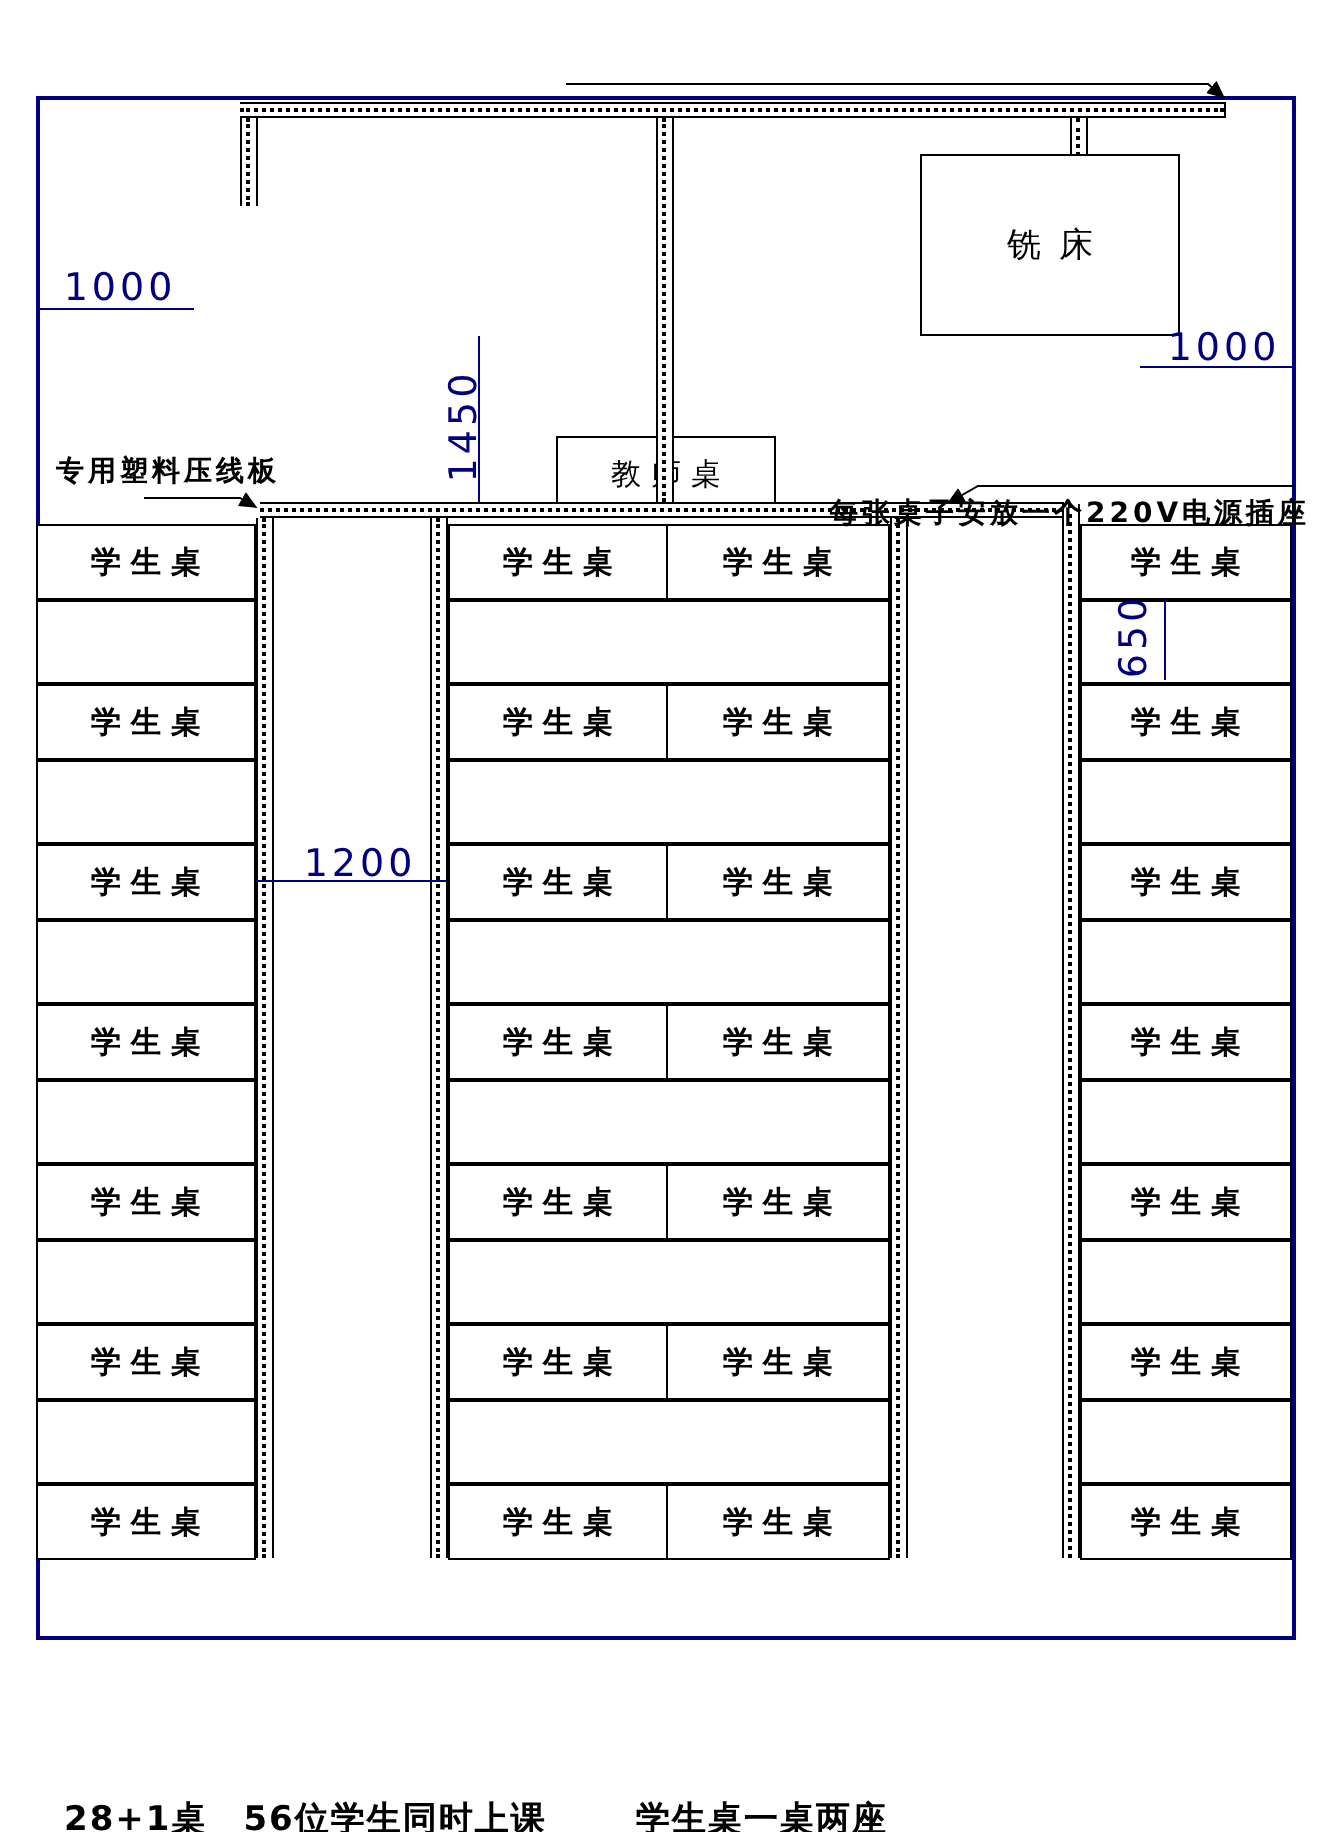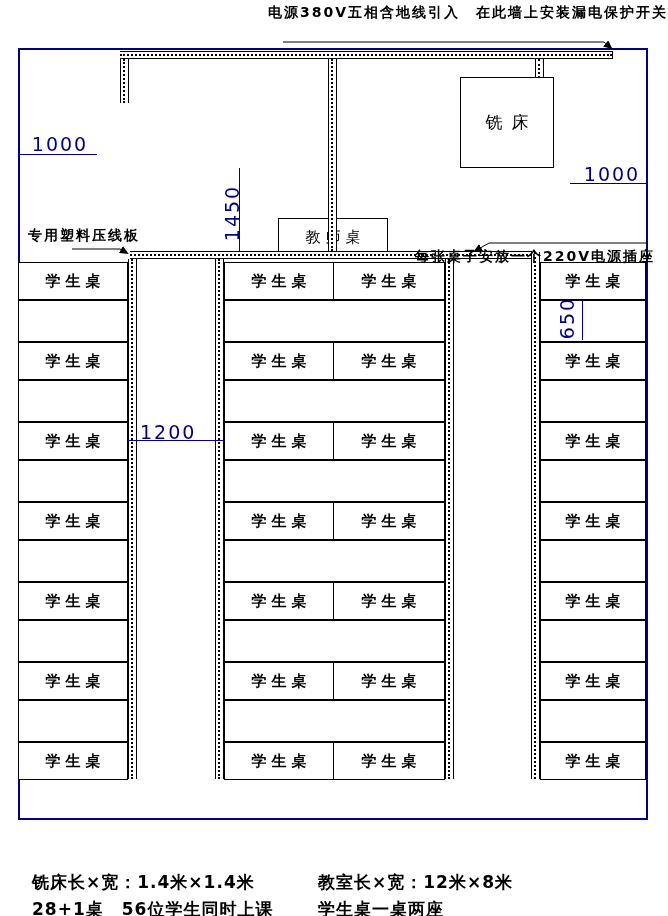--- a/index.html
+++ b/index.html
@@ -34,30 +34,29 @@
   .rot{transform:rotate(-90deg);text-align:center;}
   
   .legend-line{position:absolute;font-size:17px;font-weight:700;letter-spacing:1px;white-space:nowrap;}
   svg.overlay{position:absolute;left:0;top:0;pointer-events:none;}
 </style>
 </head>
 <body>
 
 <div id="diagram">
 
-  <div class="note" style="left:268px;top:4px;">电源380V五相含地线引入　在此墙上安装漏电保护开关</div>
 
   <div class="abs room" style="left:18px;top:48px;width:630px;height:772px;"></div>
 
   <div class="chh cap-right" style="left:120px;top:51px;width:493px;height:8px;"></div>
 
   <div class="chv" style="left:120px;top:59px;width:9px;height:44px;"></div>
   <div class="chv" style="left:535px;top:59px;width:9px;height:19px;"></div>
 
-  <div class="box" style="left:460px;top:77px;width:94px;height:91px;">
+  <div class="box" style="left:460px;top:77px;width:130px;height:91px;">
     <span class="machine-label">铣床</span>
   </div>
 
   <div class="box" style="left:278px;top:218px;width:110px;height:38px;">
     <span class="teacher-label">教师桌</span>
   </div>
   <div class="chv" style="left:328px;top:59px;width:9px;height:192px;"></div>
 
   <div class="chh" style="left:130px;top:251px;width:402px;height:8px;"></div>
 
@@ -173,43 +172,39 @@
 
   <div class="dim" style="left:24px;top:133px;width:72px;text-align:center;">1000</div>
   <div class="dimline" style="left:18px;top:154px;width:79px;height:1px;"></div>
 
   <div class="dim rot" style="left:191px;top:203px;width:80px;height:20px;">1450</div>
   <div class="dimline" style="left:239px;top:168px;width:1px;height:83px;"></div>
 
   <div class="dim" style="left:576px;top:163px;width:72px;text-align:center;">1000</div>
   <div class="dimline" style="left:570px;top:183px;width:78px;height:1px;"></div>
 
-  <div class="dim" style="left:140px;top:421px;width:80px;text-align:left;">1200</div>
+  <div class="dim" style="left:140px;top:421px;width:80px;text-align:center;">1200</div>
   <div class="dimline" style="left:128px;top:440px;width:95px;height:1px;"></div>
 
   <div class="dim rot" style="left:526px;top:308px;width:80px;height:20px;">650</div>
   <div class="dimline" style="left:582px;top:300px;width:1px;height:40px;"></div>
 
   <div class="note" style="left:415px;top:220px;margin-top:28px;">每张桌子安放一个220V电源插座</div>
 
   <div class="note" style="left:28px;top:227px;">专用塑料压线板</div>
 
   <svg class="overlay" width="668" height="916">
     <defs>
       <marker id="ah" markerWidth="9" markerHeight="8" refX="7" refY="4" orient="auto">
         <path d="M0,0 L9,4 L0,8 Z" fill="#000"></path>
       </marker>
     </defs>
     <polyline points="283,42 604,42 611,48" fill="none" stroke="#000" stroke-width="1" marker-end="url(#ah)"></polyline>
     <polyline points="647,243 489,243 475,251" fill="none" stroke="#000" stroke-width="1" marker-end="url(#ah)"></polyline>
     <polyline points="72,249 120,249 127,253" fill="none" stroke="#000" stroke-width="1" marker-end="url(#ah)"></polyline>
   </svg>
 
-  <div class="legend-line" style="left:32px;top:871px;">
-    <span>铣床长×宽：1.4米×1.4米</span>
-    <span style="position:absolute;left:286px;">教室长×宽：12米×8米</span>
-  </div>
   <div class="legend-line" style="left:32px;top:898px;">
     <span>28+1桌　56位学生同时上课</span>
     <span style="position:absolute;left:286px;">学生桌一桌两座</span>
   </div>
 
 </div>
 
 </body></html>

